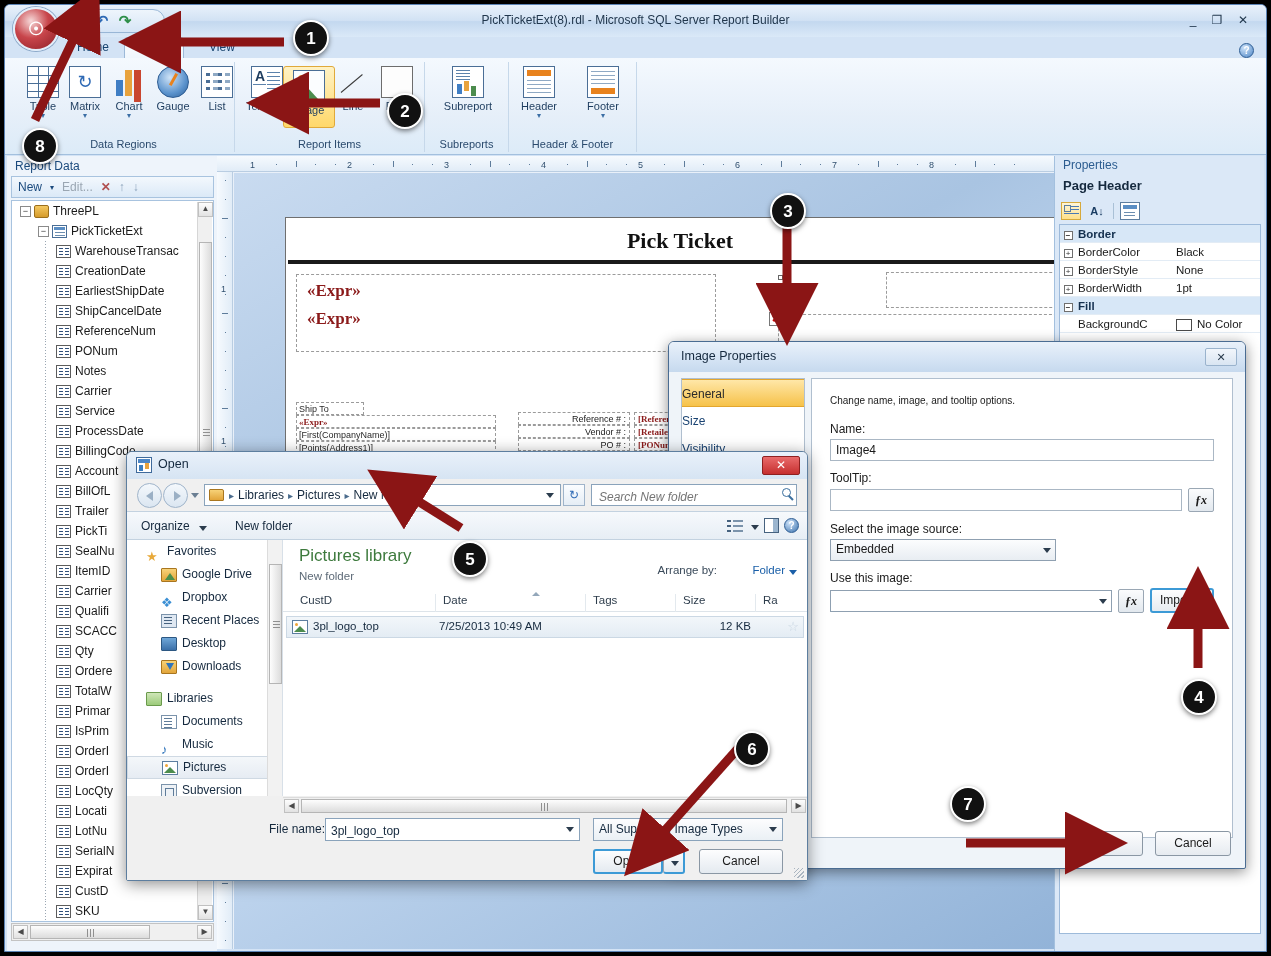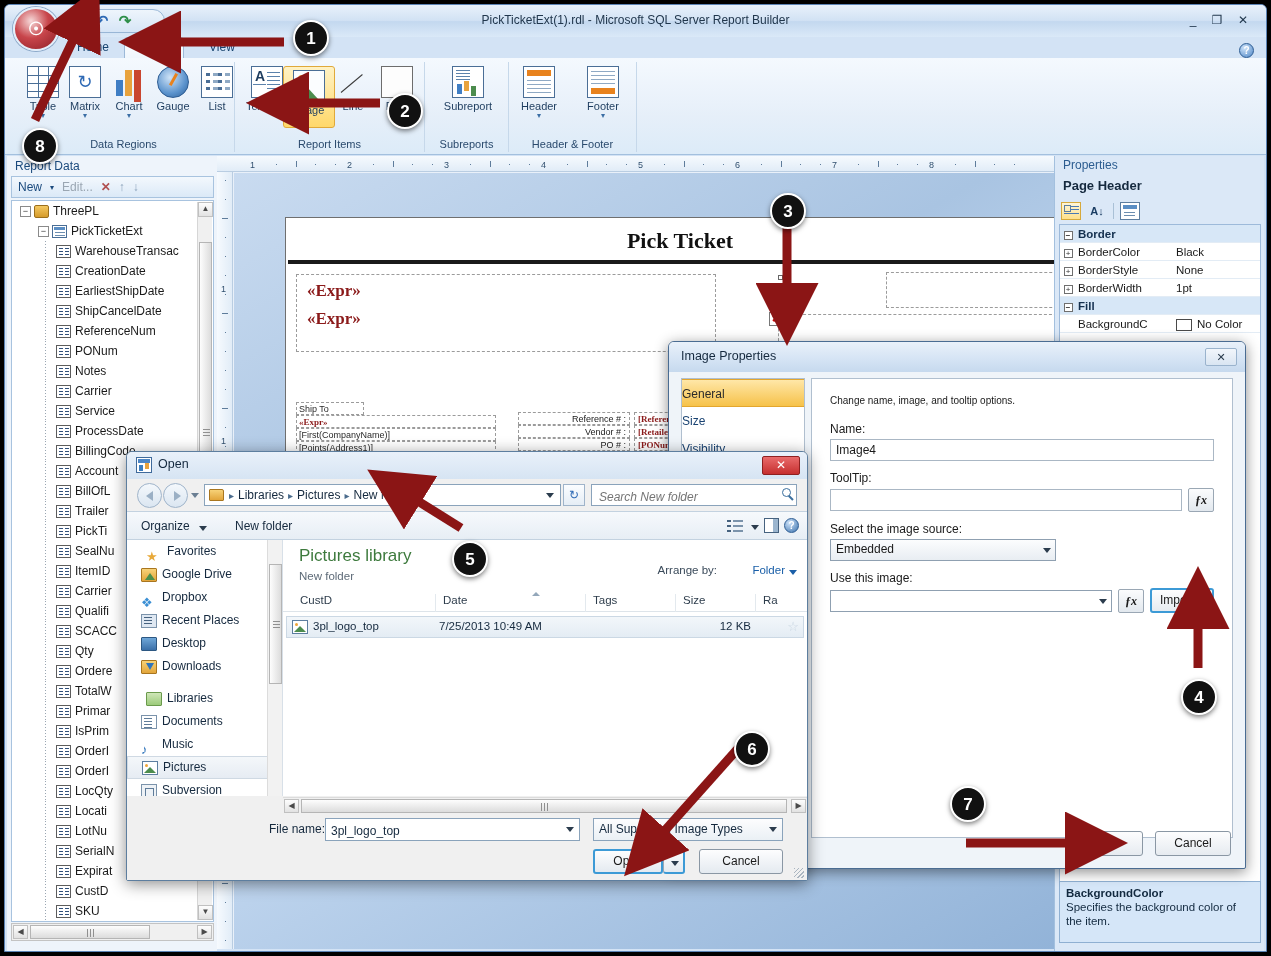--- a/index.html
+++ b/index.html
@@ -466,21 +466,21 @@
   #od-help { position:absolute; right:8px; top:6px; width:15px; height:15px; border-radius:50%;
     background:radial-gradient(circle at 35% 30%,#cfe4fa,#3b72ad); border:1px solid #2d5d94;
     color:#fff; font-size:10px; text-align:center; line-height:13px; font-weight:bold; cursor:pointer;}
 
   #od-navpane {
     position:absolute; left:0; top:88px; width:156px; bottom:84px;
     background:#fff; border-right:1px solid #d8e0e8;
     overflow:hidden;
   }
   .navrow { height:23px; line-height:23px; font-size:12px; color:#15293e; padding-left:19px; white-space:nowrap; cursor:pointer;}
-  .navrow.child { padding-left:14px; }
+  .navrow.child { padding-left:34px; }
   .navrow.selected { background:linear-gradient(180deg,#f4f7fa,#e6ecf3); border:1px solid #cfd9e3; height:23px; line-height:21px;}
   .nvico { display:inline-block; width:16px; height:14px; vertical-align:middle; margin-right:5px; position:relative; }
   .nv-star { color:#e8a93a; font-size:13px; }
   .nv-gdrive { background:linear-gradient(180deg,#f7d278,#e2a53a); border:1px solid #a9761f; border-radius:1px;}
   .nv-gdrive:after{content:"";position:absolute;right:1px;bottom:1px;width:0;height:0;border-left:5px solid transparent;border-right:5px solid transparent;border-bottom:7px solid #4a8f4d;}
   .nv-dropbox { color:#3b8fd4; font-size:13px; }
   .nv-recent { background:#dfe8f2; border:1px solid #7b93ab;}
   .nv-recent:after{content:"";position:absolute;left:2px;top:2px;width:8px;height:1px;background:#46627f;box-shadow:0 3px 0 #46627f,0 6px 0 #46627f;}
   .nv-desktop { background:linear-gradient(180deg,#6fa7d8,#3a6fa8); border:1px solid #2c5782; border-radius:1px;}
   .nv-downloads { background:linear-gradient(180deg,#f7d278,#e2a53a); border:1px solid #a9761f; border-radius:1px;}
@@ -583,21 +583,21 @@
     z-index:60;
   }
   .ann-svg { position:absolute; left:0; top:0; width:1271px; height:956px; pointer-events:none; z-index:55; }
 </style>
 </head>
 <body>
 
 <div id="app-window">
 
   <div id="titlebar">
-    <div id="title-text">PickTicketExt(1).rdl - Microsoft SQL Server Report Builder</div>
+    <div id="title-text">PickTicketExt(8).rdl - Microsoft SQL Server Report Builder</div>
     <div class="win-btn" id="win-min">_</div>
     <div class="win-btn" id="win-max">❐</div>
     <div class="win-btn" id="win-close">✕</div>
   </div>
 
   <div id="orb">
     <div id="orb-glyph">☉</div>
   </div>
 
   <div id="qat">
@@ -971,24 +971,20 @@
             <div class="pname">Fill</div>
             <div class="pval"></div>
           </div>
           <div class="prow">
             <div class="exp2"></div>
             <div class="pname">BackgroundC</div>
             <div class="pval"><span class="swatch" style="background:#ffffff"></span>No Color</div>
           </div>
         </div>
     </div>
-    <div id="props-help">
-      <b>BackgroundColor</b>
-      <div>Specifies the background color of the item.</div>
-    </div>
   </div>
 </div>
 
 <div id="img-props-dlg">
   <div id="ipd-title">
     <span>Image Properties</span>
     <div class="dlg-x">✕</div>
   </div>
   <div id="ipd-nav">
     <div class="navitem sel">General</div>

